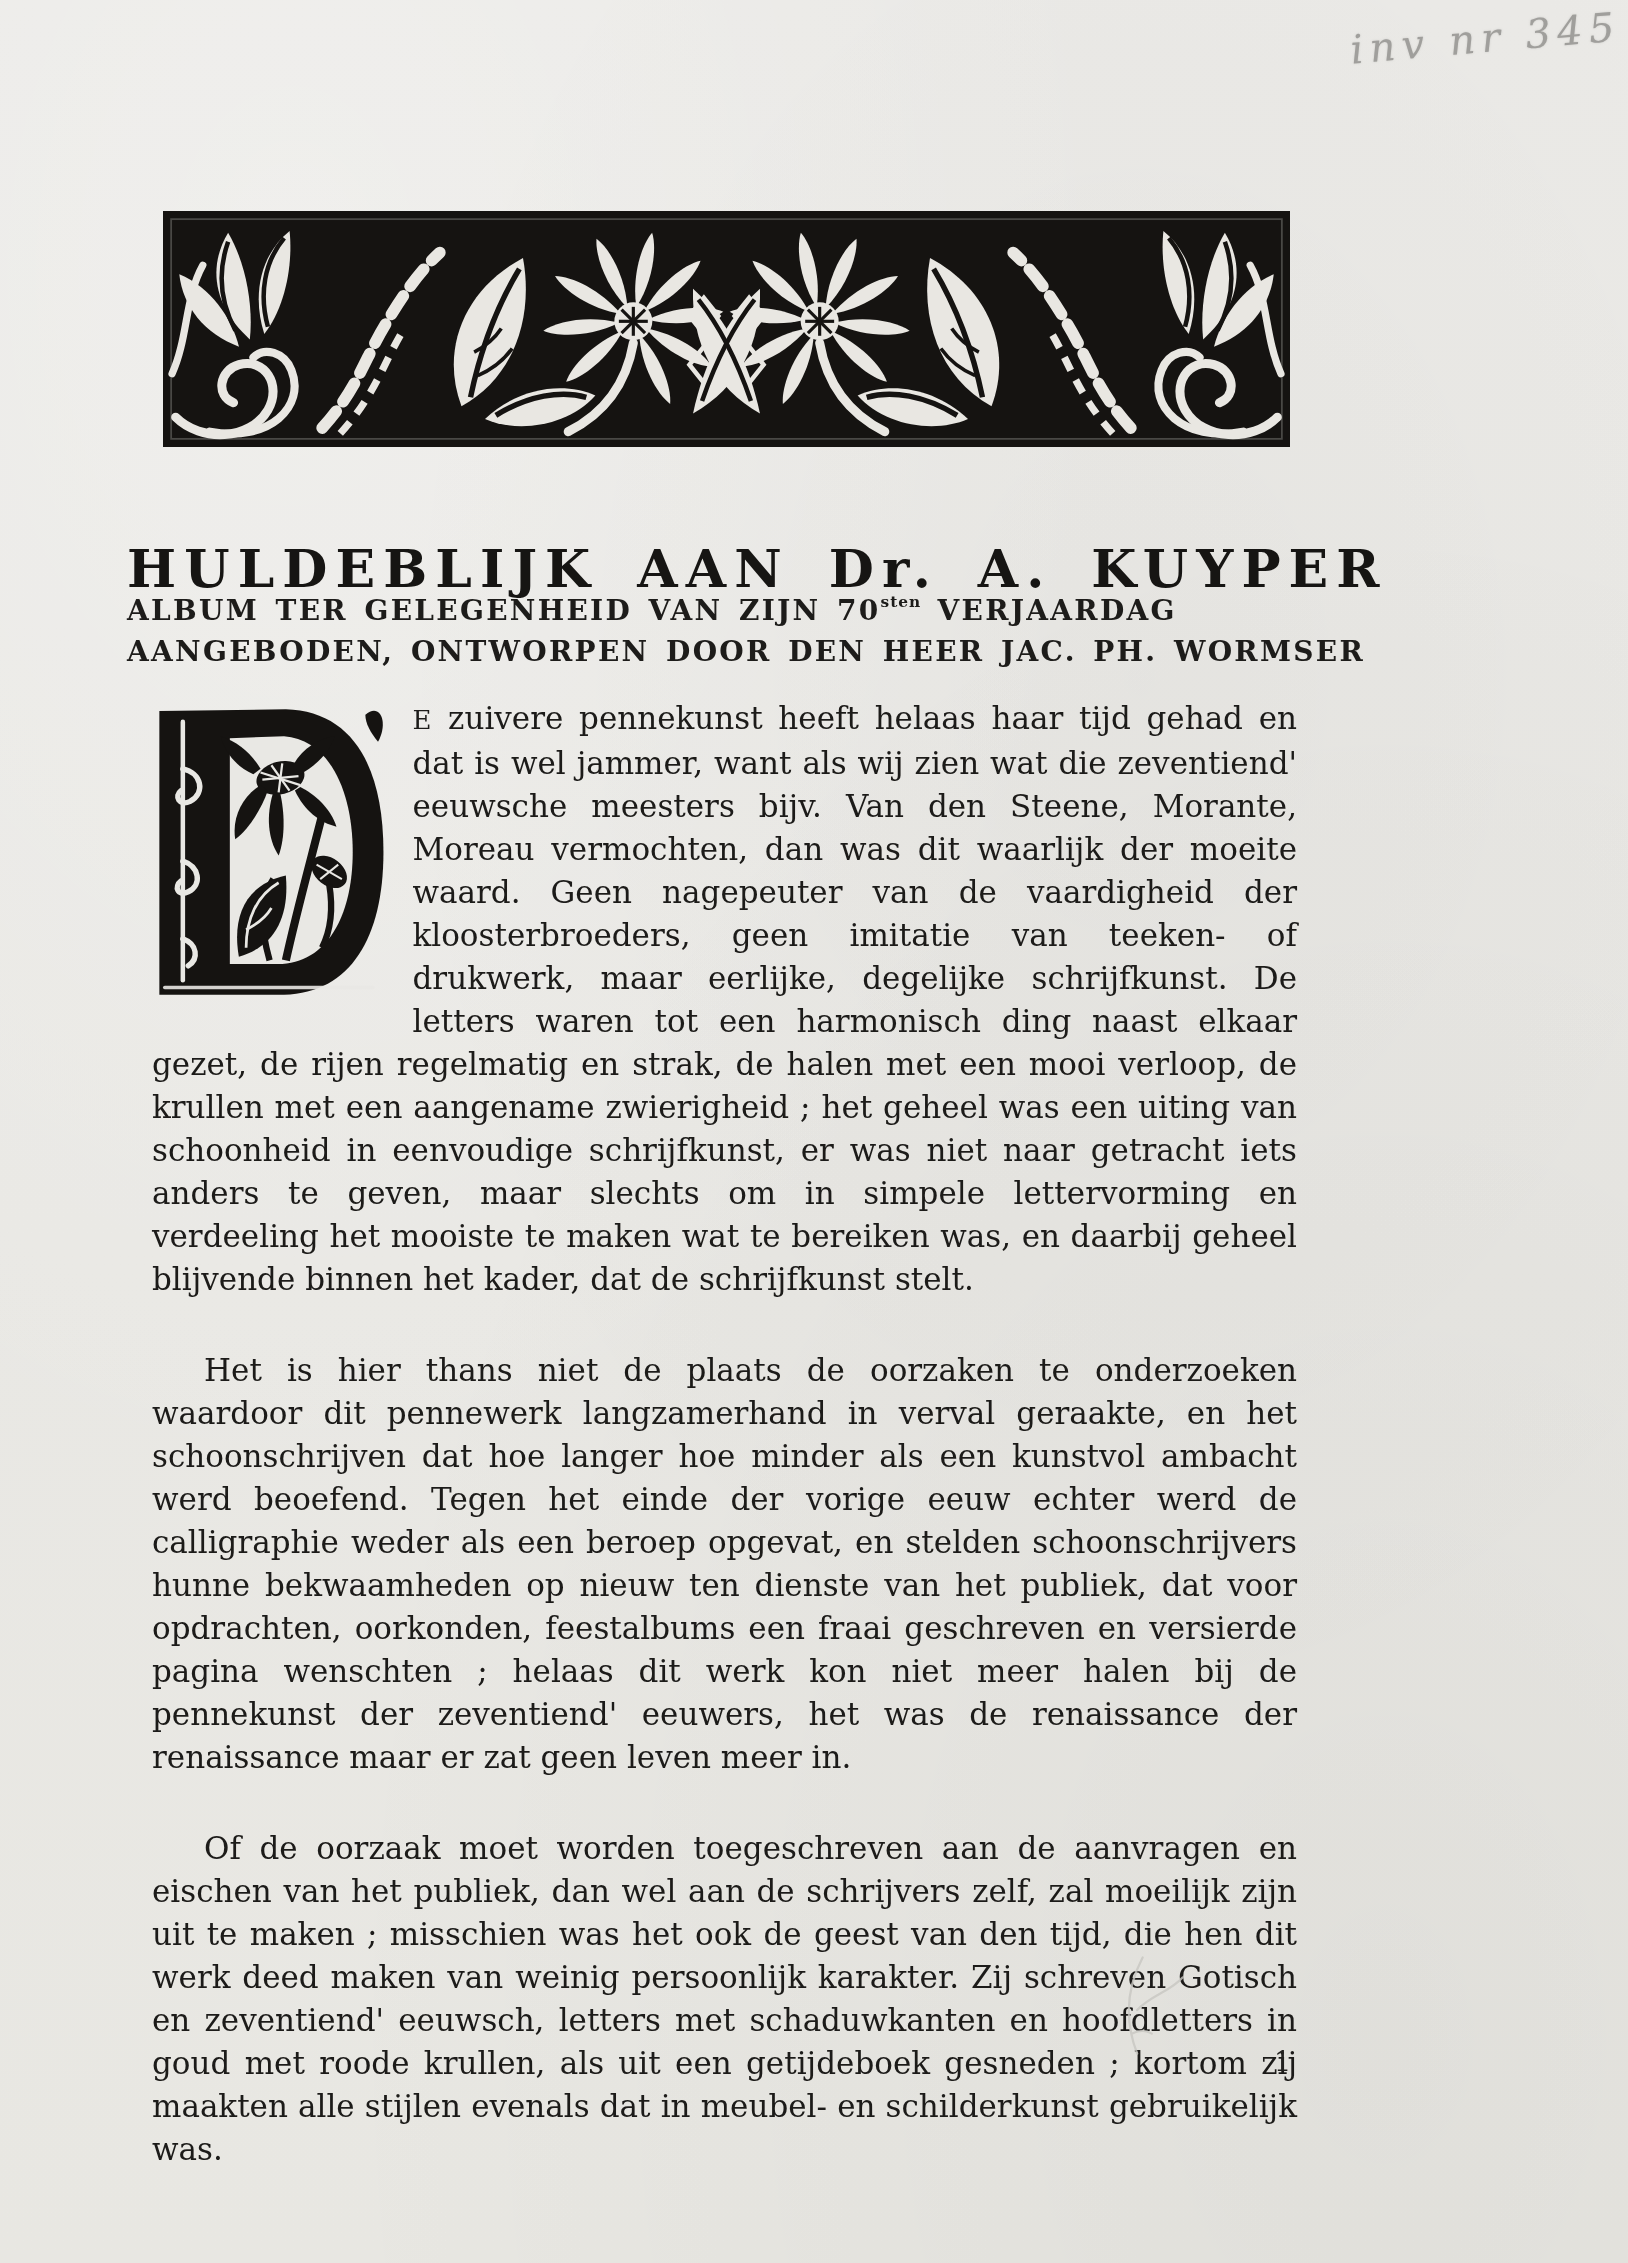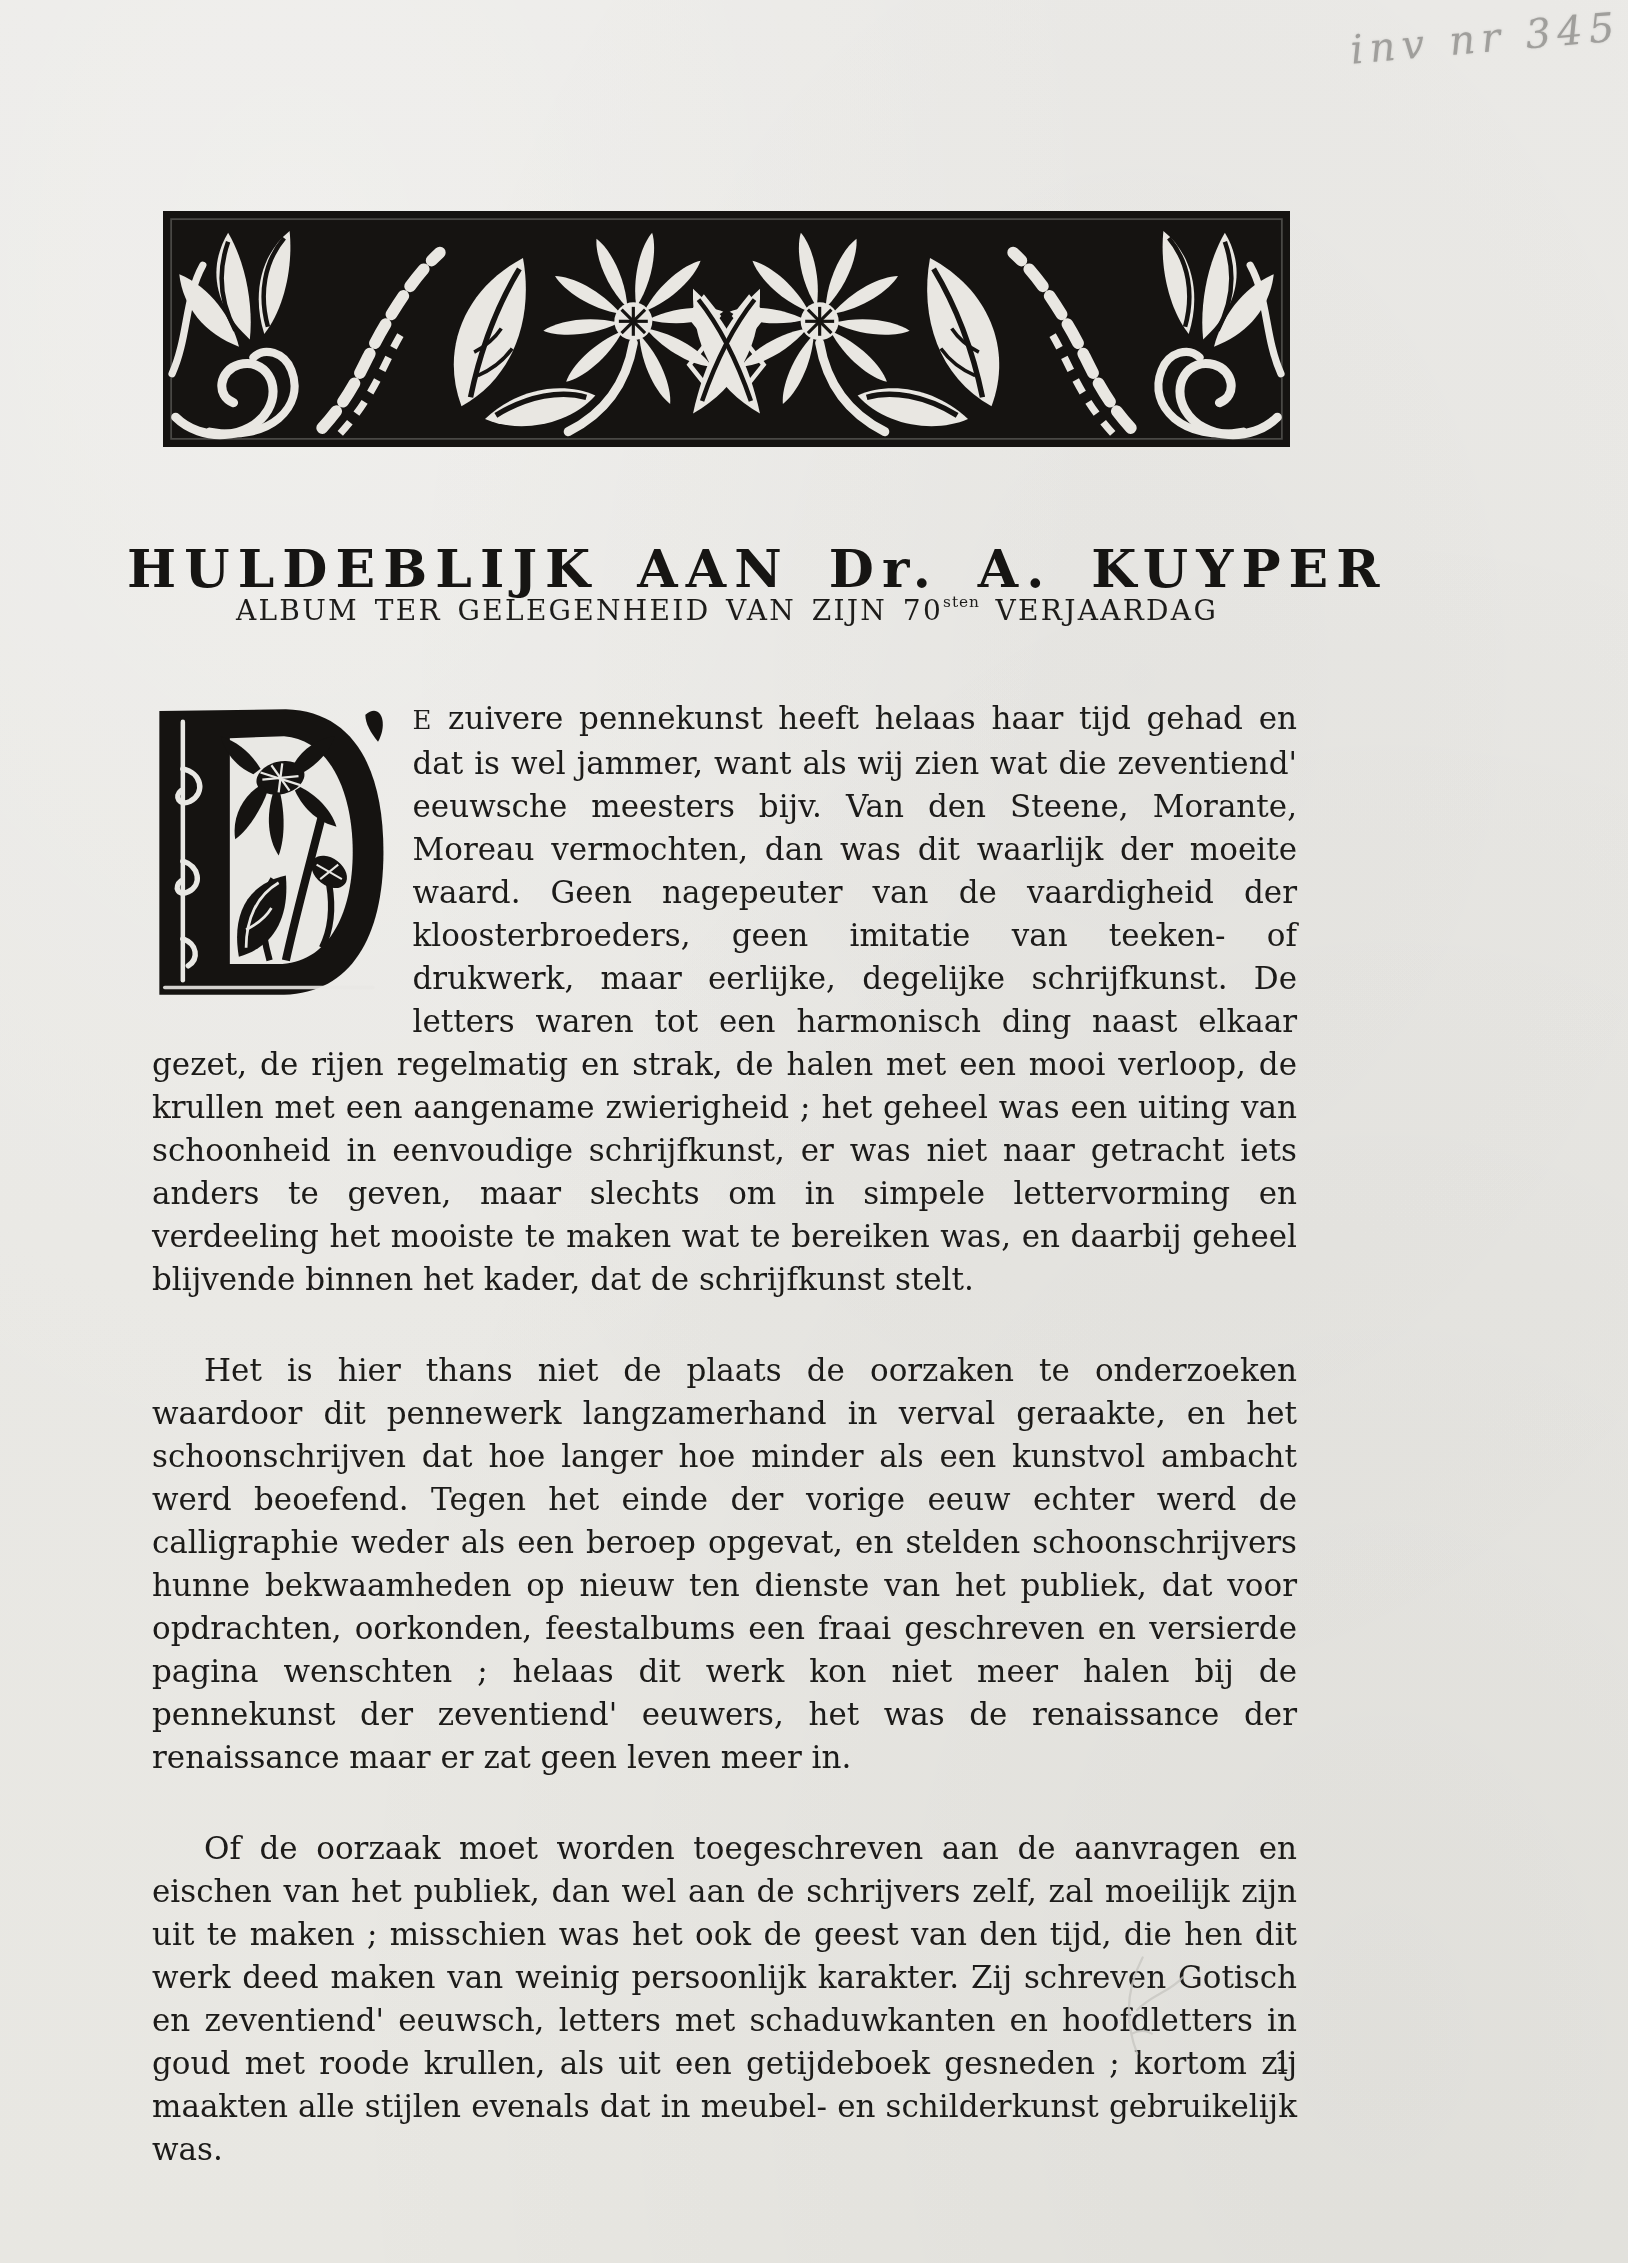--- a/index.html
+++ b/index.html
@@ -53,23 +53,23 @@
     font-weight: bold;
     letter-spacing: 8.1px;
     word-spacing: 12.7px;
     color: #161513;
     white-space: nowrap;
   }
   .subtitle {
     position: absolute;
     left: 127px;
     width: 1200px;
-    text-align: center;
+    text-align: left;
     font-size: 28px;
-    font-weight: normal;
+    font-weight: bold;
     letter-spacing: 2.3px;
     word-spacing: 4.5px;
     color: #1d1c1a;
     white-space: nowrap;
   }
   .subtitle.l1 { top: 593px; }
   .subtitle.l2 { top: 635px; }
   .subtitle sup { font-size: 0.55em; vertical-align: 12.7px; letter-spacing: 0.9px; }
 
   
@@ -194,20 +194,21 @@
         <path d="M596,210 C612,164 630,128 654,98"></path>
         <path d="M650,210 C634,164 616,128 592,98"></path>
       </g>
 
       <rect x="9" y="9" width="1228" height="243" fill="none" stroke="#e9e7e2" stroke-width="2" opacity="0.25"></rect>
     </svg>
   </div>
 
   <h1 class="title">HULDEBLIJK AAN Dr. A. KUYPER</h1>
   <div class="subtitle l1"><span>ALBUM TER GELEGENHEID VAN ZIJN 70</span><sup>sten</sup><span> VERJAARDAG</span></div>
+  <div class="subtitle l2">AANGEBODEN, ONTWORPEN DOOR DEN HEER JAC. PH. WORMSER</div>
 
   <div class="body-block">
     <p class="para-first">
       <span class="dropcap">
         <svg viewBox="0 0 262 332">
 
           <path d="M8,10 L148,8 C222,10 256,72 256,166 C256,260 220,322 146,324 L8,324 Z" fill="#151311"></path>
 
           <path d="M236,14 C252,0 262,22 250,44 C242,34 236,24 236,14 Z" fill="#151311"></path>
 

